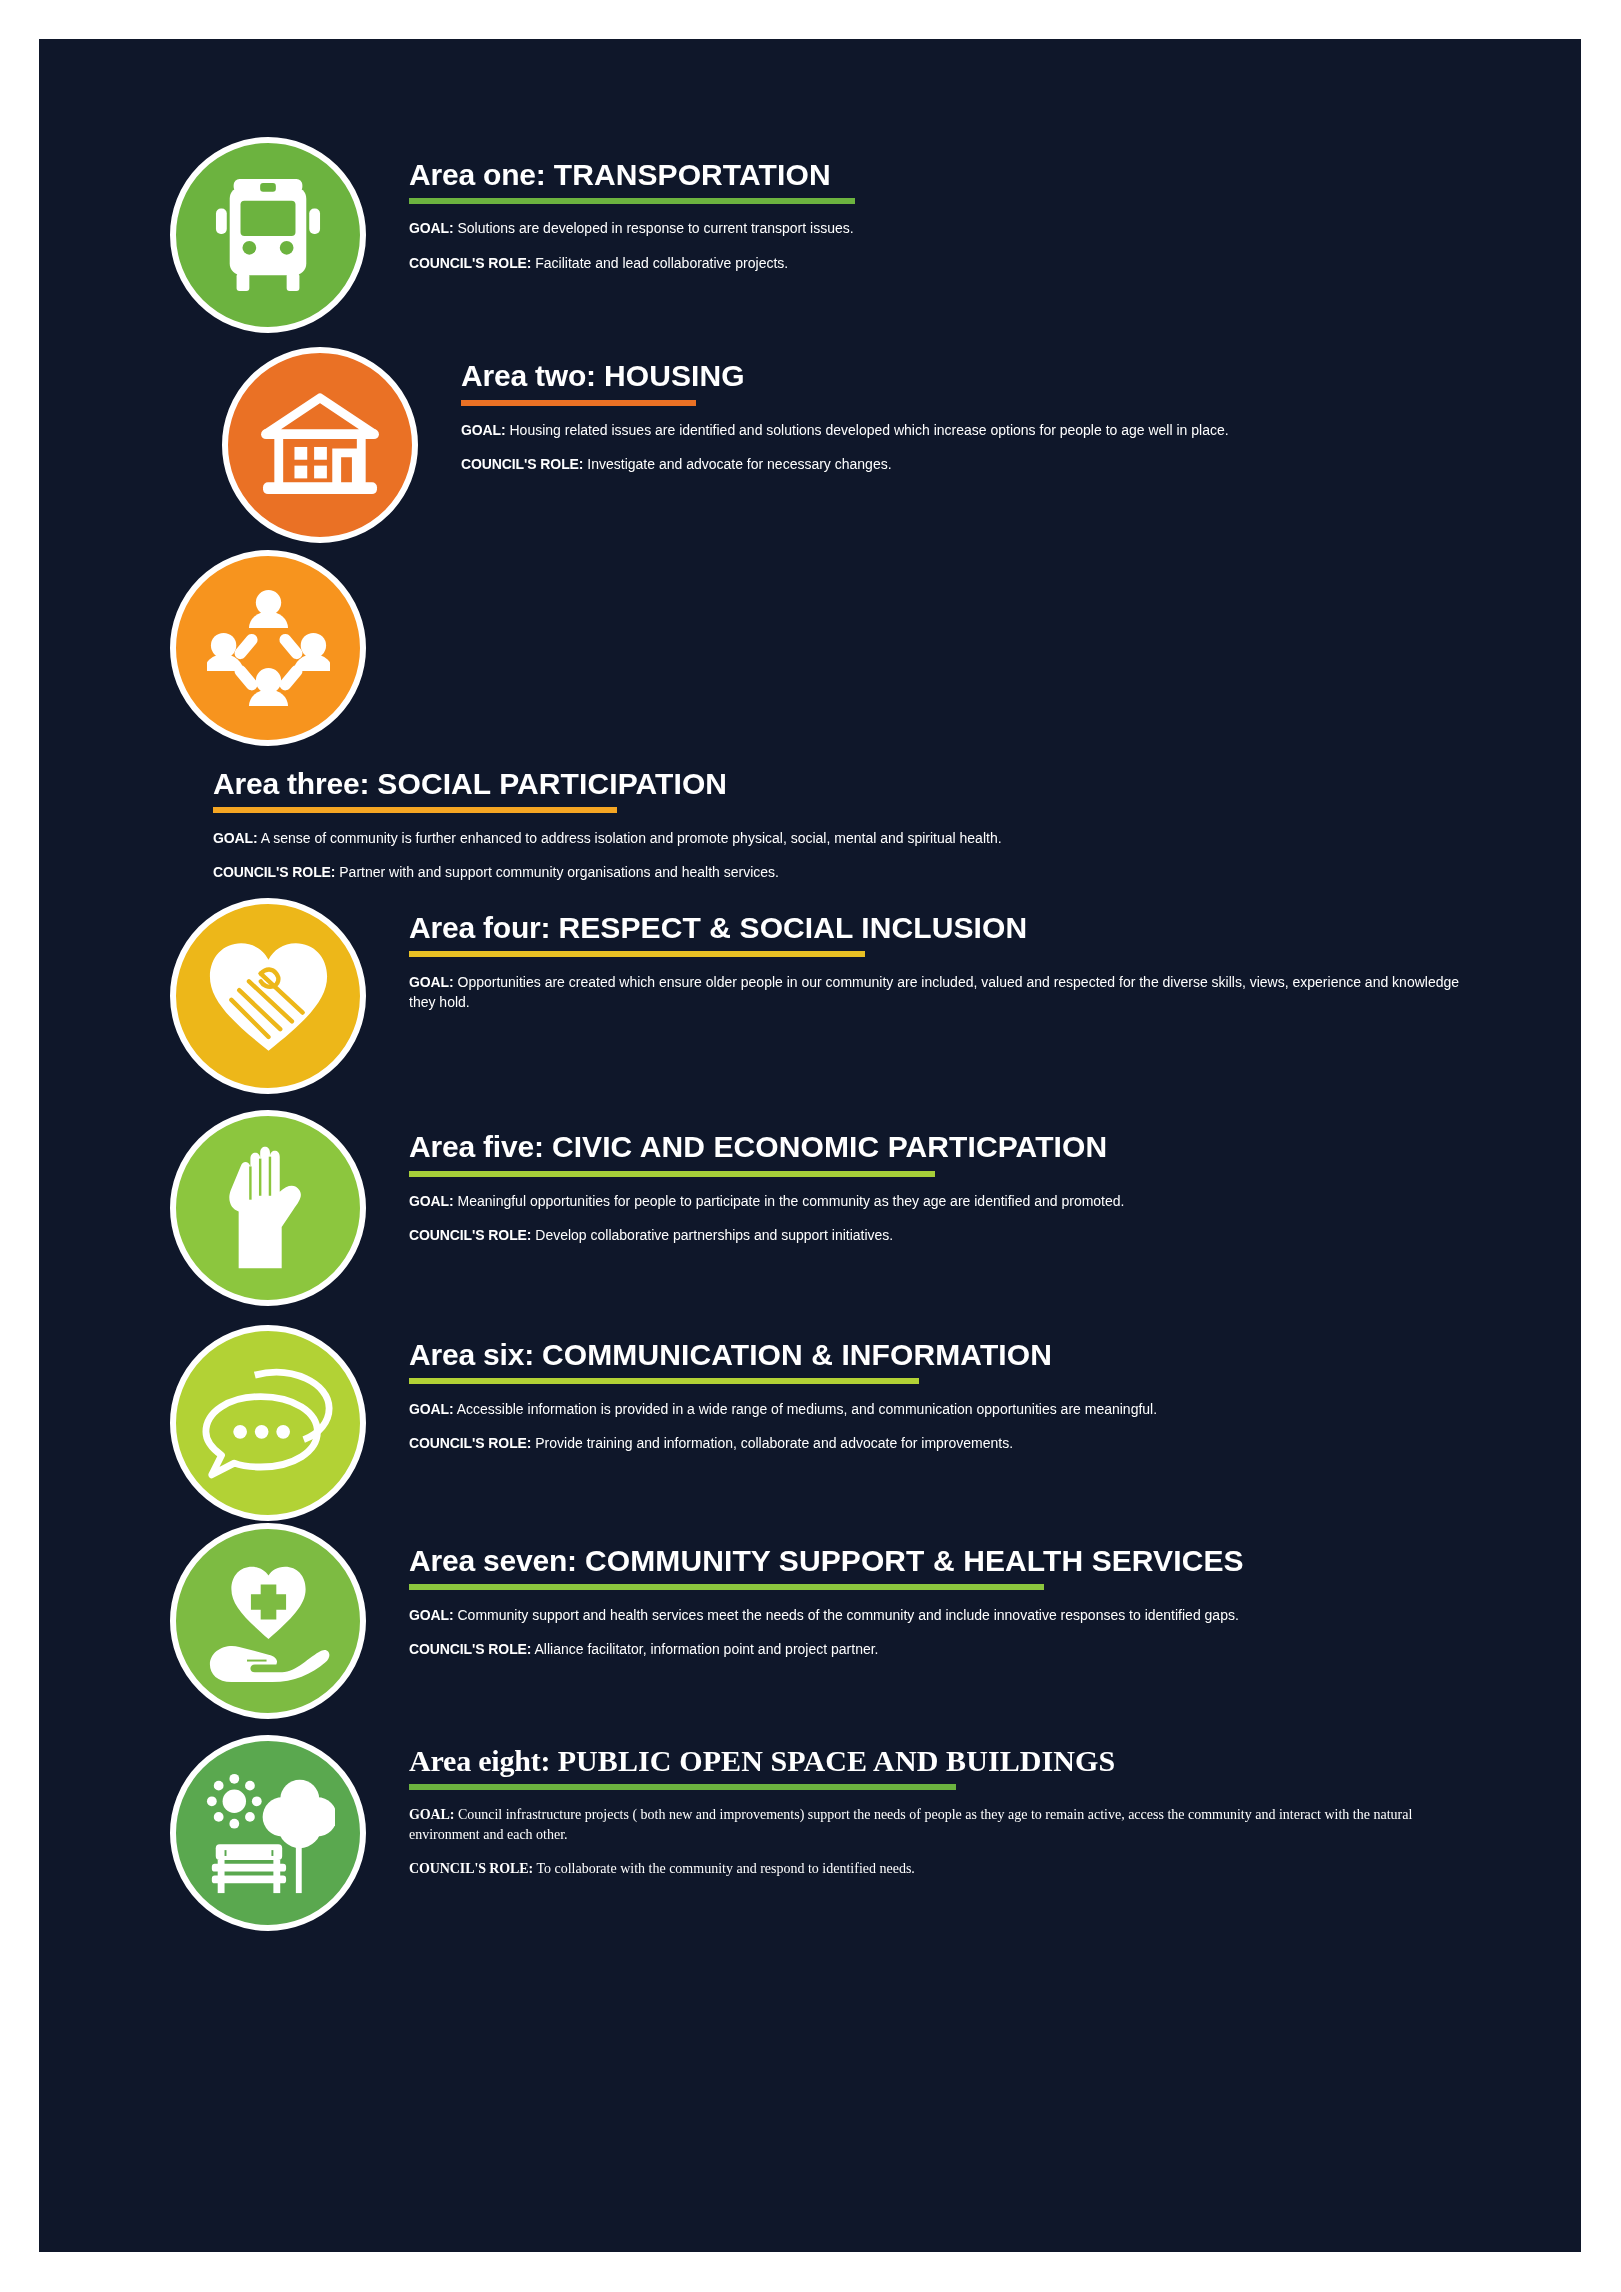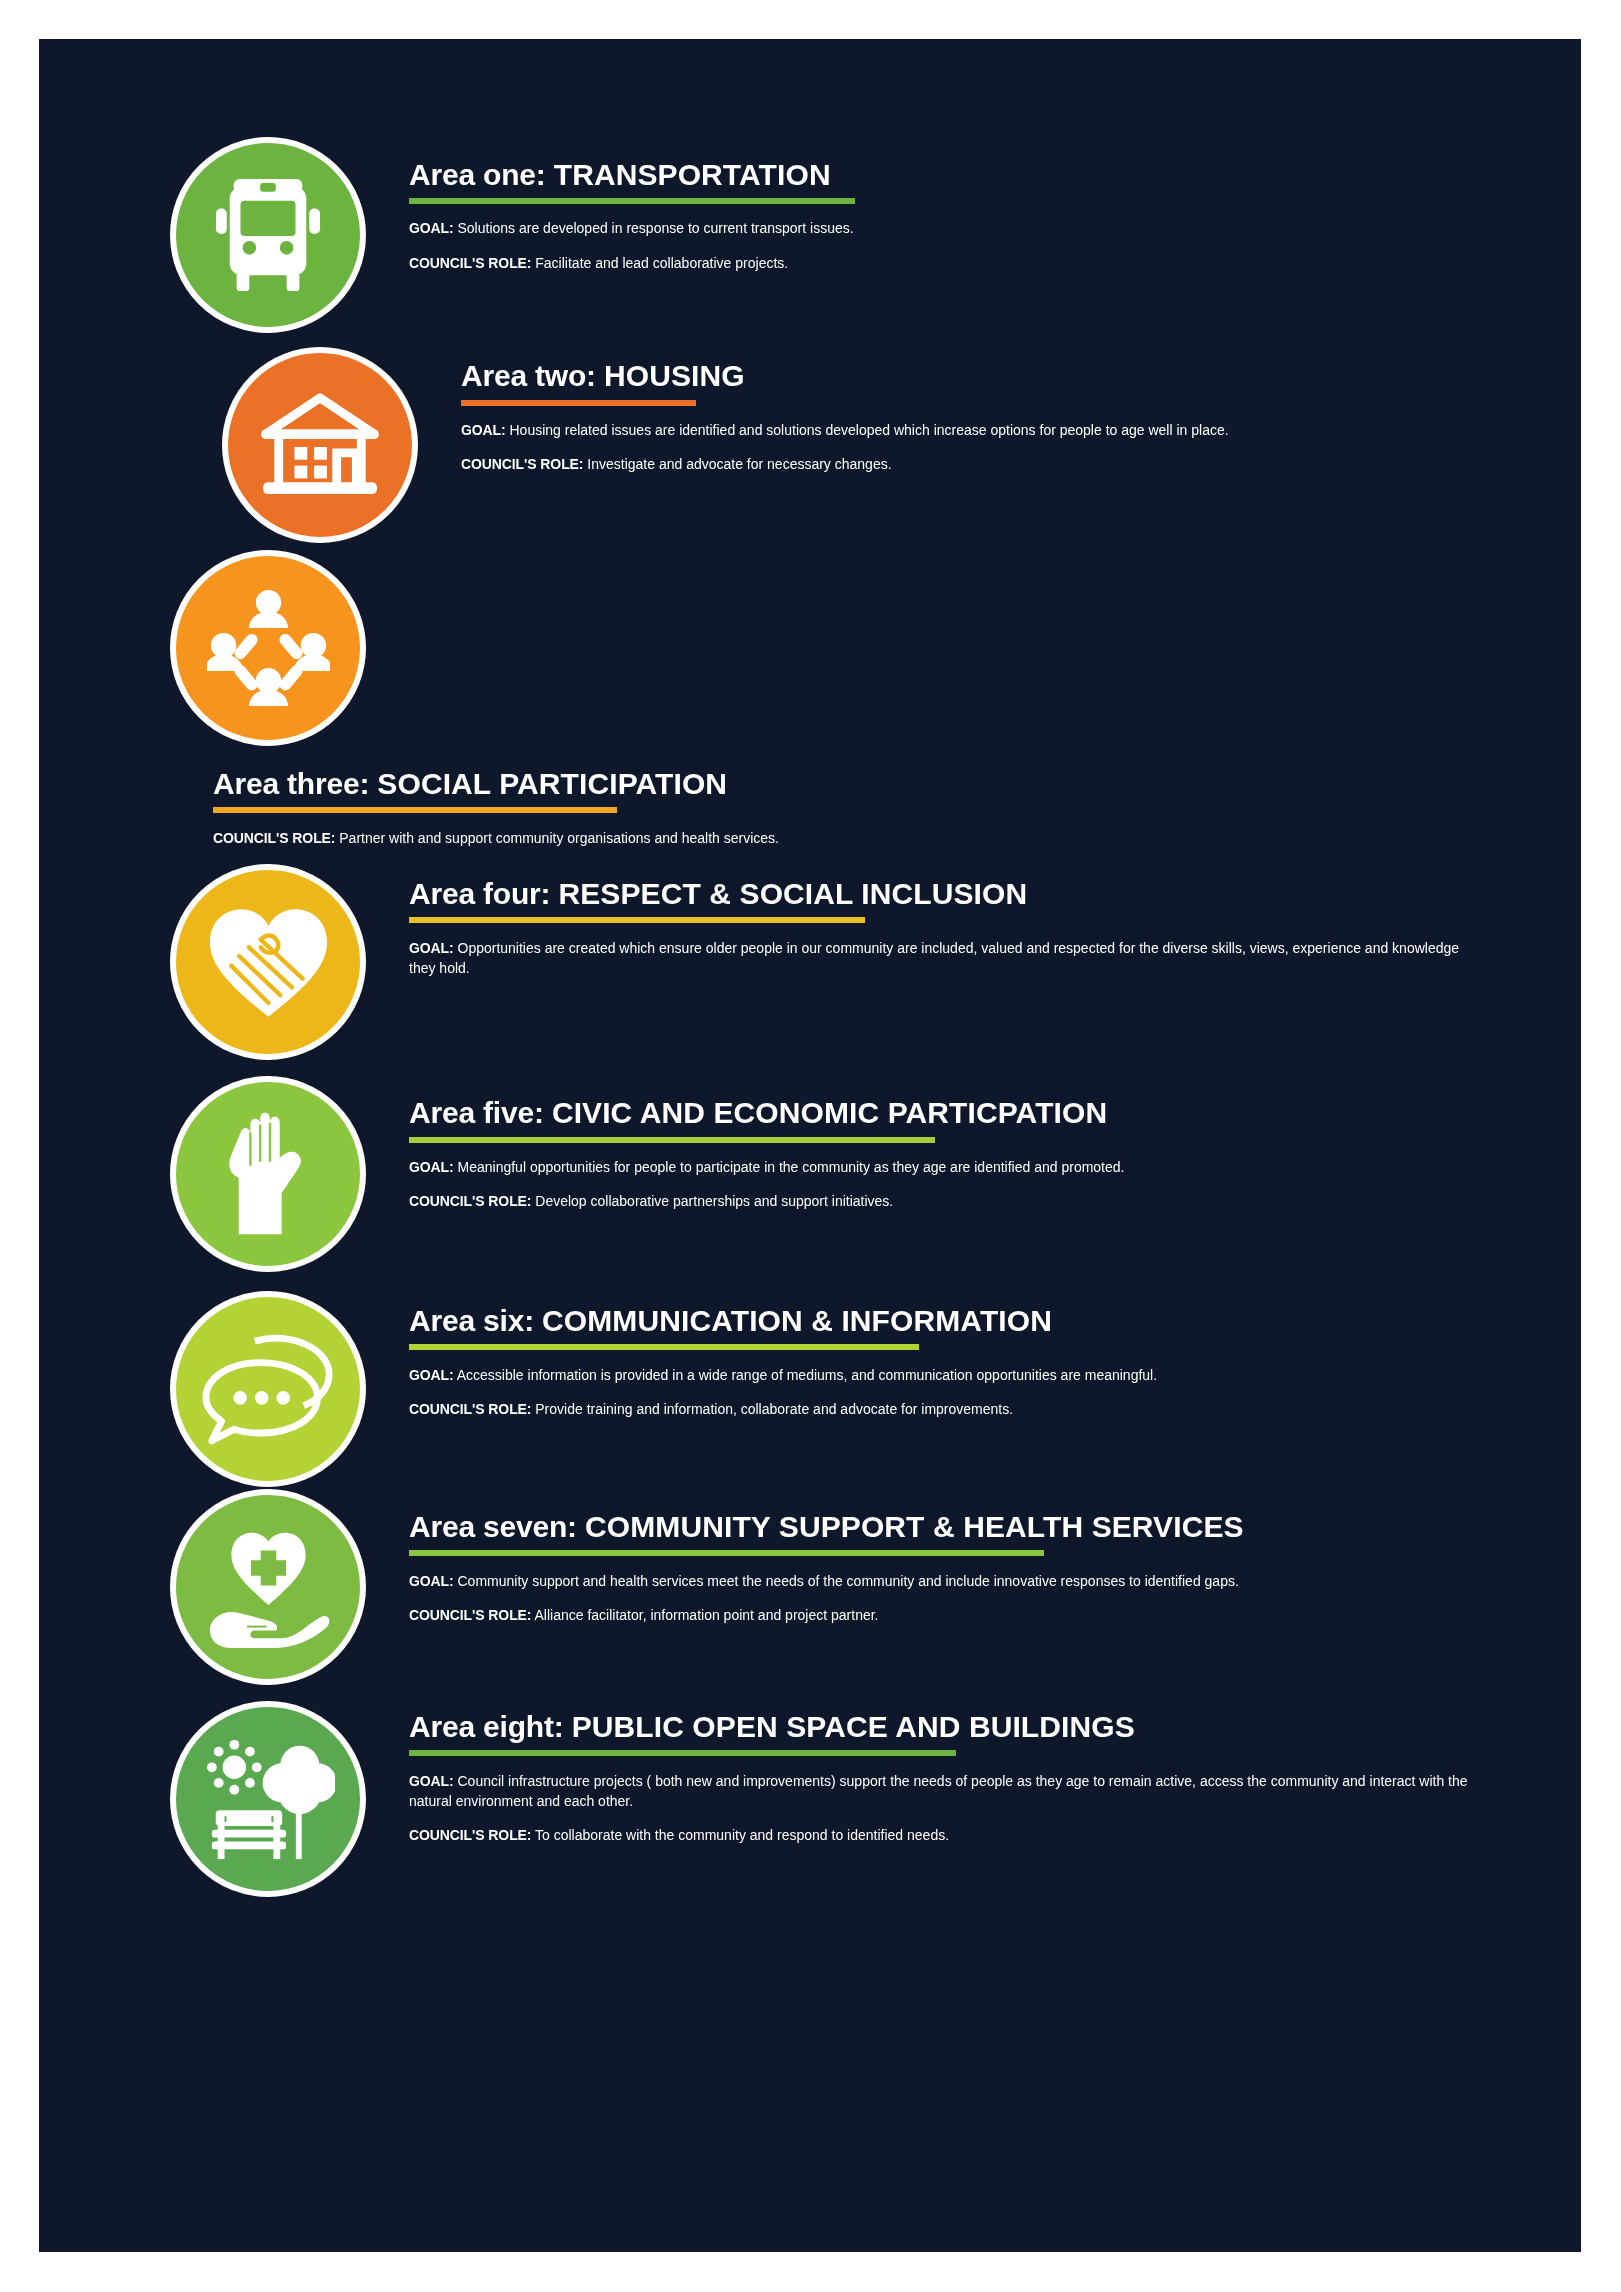--- a/index.html
+++ b/index.html
@@ -110,21 +110,21 @@
   .area[data-idx="2"] .rule { width: 404px; }
   .area[data-idx="3"] .rule { width: 456px; }
   .area[data-idx="4"] .rule { width: 526px; }
   .area[data-idx="5"] .rule { width: 510px; }
   .area[data-idx="6"] .rule { width: 635px; }
   .area[data-idx="7"] .rule { width: 547px; }
 
   .area[data-idx="1"] .content,
   .area[data-idx="3"] .content,
   .area[data-idx="5"] .content { padding-top: 13.7px; }
-  .area[data-idx="7"] .content { padding-top: 9.8px; }
+  .area[data-idx="7"] .content { padding-top: 9.8px; font-family: Liberation Serif, serif; }
 
   .area[data-idx="1"] { margin-bottom: 7.8px; justify-content: center; }
   .area[data-idx="2"] { margin-bottom: 15.7px; flex-direction: column; }
   .area[data-idx="3"] { margin-bottom: 15.7px; }
   .area[data-idx="4"] { margin-bottom: 19.6px; }
   .area[data-idx="5"] { margin-bottom: 2px; }
   .area[data-idx="6"] { margin-bottom: 15.7px; }
 </style>
 </head>
 <body>
@@ -226,20 +226,23 @@
               </g>
             </svg>
           </span>
         </div>
       </div>
       <div class="content">
         <div class="heading">
           <span class="prefix">Area three: </span><span class="topic">SOCIAL PARTICIPATION</span>
         </div>
         <div class="rule" style="background:#f5a623"></div>
+        <div class="body-line">
+          <span class="lbl">GOAL:</span><span> A sense of community is further enhanced to address isolation and promote physical, social, mental and spiritual health.</span>
+        </div>
         <div class="body-line">
           <span class="lbl">COUNCIL'S ROLE:</span><span> Partner with and support community organisations and health services.</span>
         </div>
       </div>
     </div>
 
     <div class="area" data-idx="3">
       <div class="icon-wrap">
         <div class="icon-disc" style="background:#edb719">
           <span>

